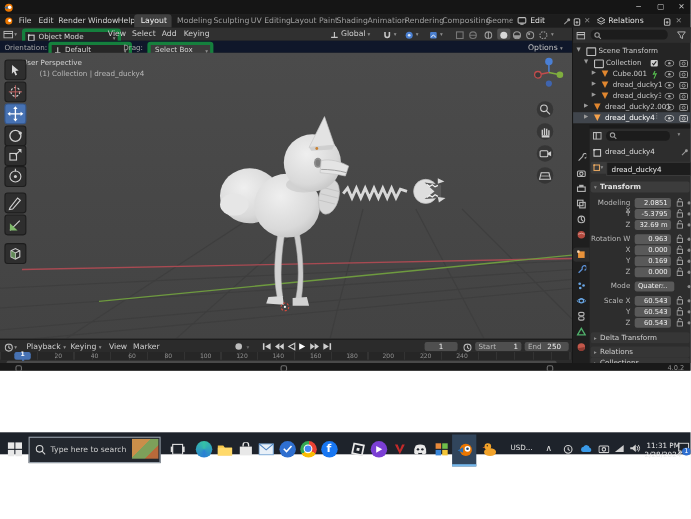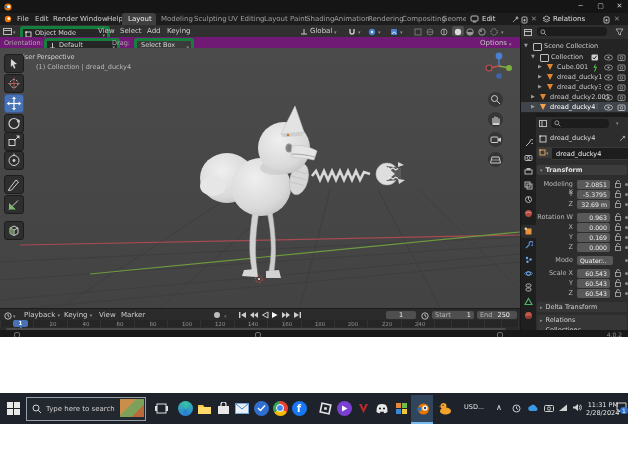--- a/index.html
+++ b/index.html
@@ -12,21 +12,21 @@
   #titlebar{position:absolute;left:0;top:0;width:628px;height:13px;background:#151515}
   #titlebar .title{position:absolute;left:16px;top:3px;font-size:6.5px;color:#bdbdbd}
   .winbtn{position:absolute;top:0;width:17px;height:13px;color:#c9c9c9;font-size:7px;text-align:center;line-height:13px}
   #topbar{position:absolute;left:0;top:13px;width:628px;height:12px;background:#1d1d1d;border-bottom:1px solid #111}
   .menu{position:absolute;top:2px;font-size:7px;color:#d2d2d2}
   .ws{position:absolute;top:2px;font-size:7px;color:#9e9e9e}
   .ws.active{color:#f0f0f0}
   .wspill{position:absolute;left:122px;top:0px;width:34px;height:12px;background:#3f3f3f;border-radius:3px 3px 0 0}
   
   #vph{position:absolute;left:0;top:25px;width:520px;height:12px;background:#303030;border-bottom:1px solid #232323}
-  #tools{position:absolute;left:0;top:37px;width:520px;height:11px;background:#701a75;border-bottom:1px solid #1f1f1f}
+  #tools{position:absolute;left:0;top:37px;width:520px;height:11px;background:#0f172a;border-bottom:1px solid #1f1f1f}
   .hmenu{position:absolute;top:2px;font-size:7px;color:#cfcfcf}
   .pill{background:#262626;border:3px solid #15803d;border-radius:3px;color:#d8d8d8;font-size:6.5px;line-height:9px}
   .caret{color:#8f8f8f;font-size:5px}
   .lbl{font-size:6.5px;color:#a8a8a8}
   
   #canvas{position:absolute;left:0;top:48px;width:520px;height:260px;background:linear-gradient(#4b4b4b,#434343);overflow:hidden}
   .tbtn{position:absolute;left:4px;width:18px;height:17px;background:#2e2e2e;border:1px solid #1d1d1d;border-radius:3px}
   .tbtn.active{background:#4772b3;border-color:#33movie5685}
   .ovl{position:absolute;font-size:6.5px;color:#d4d4d4}
   .vnav{position:absolute;left:488px;width:15px;height:15px;border-radius:50%;background:rgba(38,38,38,.55)}
@@ -55,21 +55,21 @@
   
   #timeline{position:absolute;left:0;top:308px;width:520px;height:22px;background:#2b2b2b;border-top:1px solid #1c1c1c}
   #ruler{position:absolute;left:0;top:11px;width:520px;height:7px;background:#262626;
          background-image:repeating-linear-gradient(90deg,#333 0 1px,transparent 1px 16.7px)}
   .tick{position:absolute;top:1px;font-size:5.5px;color:#8f8f8f;transform:translateX(-50%)}
   .tbutton{position:absolute;top:2px}
   
   #statusbar{position:absolute;left:0;top:330px;width:628px;height:7px;background:#191919}
   .mhint{position:absolute;top:1.5px;width:3.5px;height:4.5px;border:1px solid #6f6f6f;border-radius:2px}
   
-  #taskbar{position:absolute;left:0;top:393px;width:628px;height:31px;background:#1e232b}
+  #taskbar{position:absolute;left:0;top:393px;width:628px;height:20px;background:#1e232b}
   .tico{position:absolute;top:6px;width:18px;height:18px;display:flex;align-items:center;justify-content:center}
   .circ{width:15px;height:15px;border-radius:50%}
   .tray{position:absolute;top:10px;font-size:6.5px;color:#e3e3e3}
   
   svg{display:block}
 </style>
 </head>
 <body>
 
 <div id="stage">
@@ -404,21 +404,21 @@
               </svg>
           </div>
           <svg class="abs" style="left:94px;top:3px" width="9" height="8">
               <path d="M1 1 H8 L5.5 4.5 V7 L3.5 6 V4.5 Z" fill="none" stroke="#b0b0b0" stroke-width=".9"></path>
             </svg>
         </div>
 
         <div class="orow" style="top:16px">
           <span class="oarr" style="left:3px">▼</span>
           <span class="ocoll" style="left:12px"></span>
-          <span class="olabel" style="left:23px">Scene Collection</span>
+          <span class="olabel" style="left:23px">Scene Transform</span>
         </div>
         <div class="orow" style="top:27px">
           <span class="oarr" style="left:10px">▼</span>
           <span class="ocoll" style="left:19px"></span>
           <span class="olabel" style="left:30px">Collection</span>
           <svg class="ricon" style="left:70px" width="8" height="7">
               <rect x="0.5" y="0.5" width="6.5" height="6" rx="1" fill="#d0d0d0"></rect>
               <path d="M2 3.5 L3.2 5 L5.6 1.8" stroke="#222" fill="none"></path>
             </svg>
           <svg class="ricon" style="left:83px" width="9" height="7">

